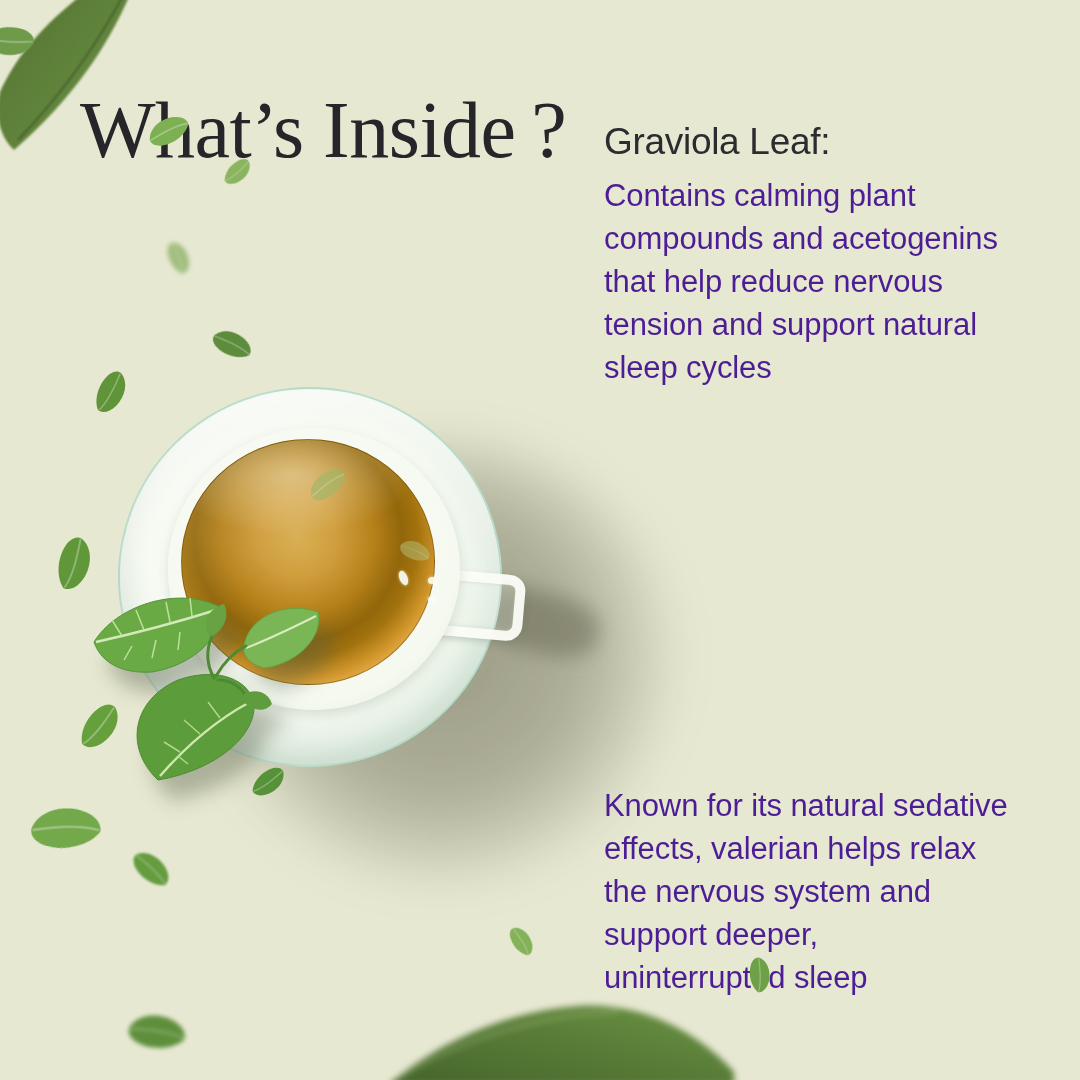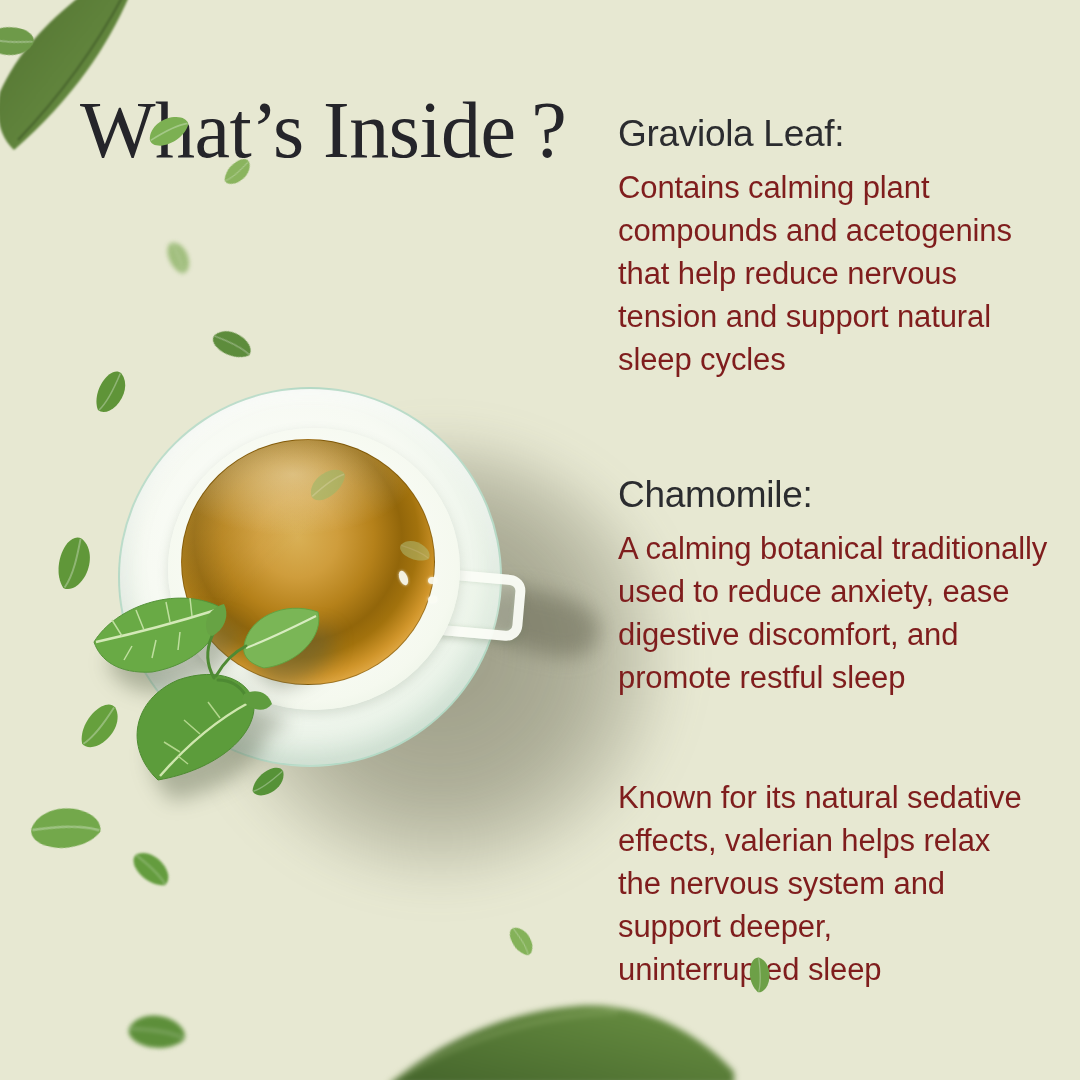--- a/index.html
+++ b/index.html
@@ -8,28 +8,28 @@
     overflow:hidden; background:#e7e8d2;
     font-family:"Liberation Sans", sans-serif;
   }
 
   
   .title {
     position:absolute; left:80px; top:86px; z-index:10; margin:0;
     font-family:"Liberation Serif", serif; font-weight:500;
     font-size:80px; line-height:1.1; letter-spacing:-0.5px; color:#25252a;
   }
-  .ingredient { position:absolute; left:618px; width:440px; z-index:10; }
+  .ingredient { position:absolute; left:604px; width:440px; z-index:10;margin-top:8px; }
   .ingredient h2 {
     margin:0 0 10px 0; font-size:37px; line-height:44px;
     font-weight:500; letter-spacing:-0.3px; color:#2b2c2f;
   }
   .ingredient p {
     margin:0; font-size:31px; line-height:43px; font-weight:400;
-    letter-spacing:-0.1px; color:#7f1d1d; white-space:pre-line;
+    letter-spacing:-0.1px; color:#4c1d95; white-space:pre-line;
   }
   #sec-graviola { top:112px; }
   #sec-chamomile { top:473px; }
   #sec-valerian { top:776px; }
 
   
   .abs { position:absolute; }
   .cup-shadow {
     left:205px; top:442px; width:470px; height:440px; z-index:1;
     border-radius:50%; filter:blur(22px);
@@ -137,27 +137,20 @@
   <h1 class="title">What’s Inside ?</h1>
 
   <section class="ingredient" id="sec-graviola">
     <h2>Graviola Leaf:</h2>
     <p>Contains calming plant
 compounds and acetogenins
 that help reduce nervous
 tension and support natural
 sleep cycles</p>
   </section>
-  <section class="ingredient" id="sec-chamomile">
-    <h2>Chamomile:</h2>
-    <p>A calming botanical traditionally
-used to reduce anxiety, ease
-digestive discomfort, and
-promote restful sleep</p>
-  </section>
   <section class="ingredient" id="sec-valerian">
     <p>Known for its natural sedative
 effects, valerian helps relax
 the nervous system and
 support deeper,
 uninterrupted sleep</p>
   </section>
 
   <svg class="decor" style="left:-6px;top:-14px;filter:blur(1.2px)" width="150" height="175" viewBox="0 0 150 175">
     <defs>

